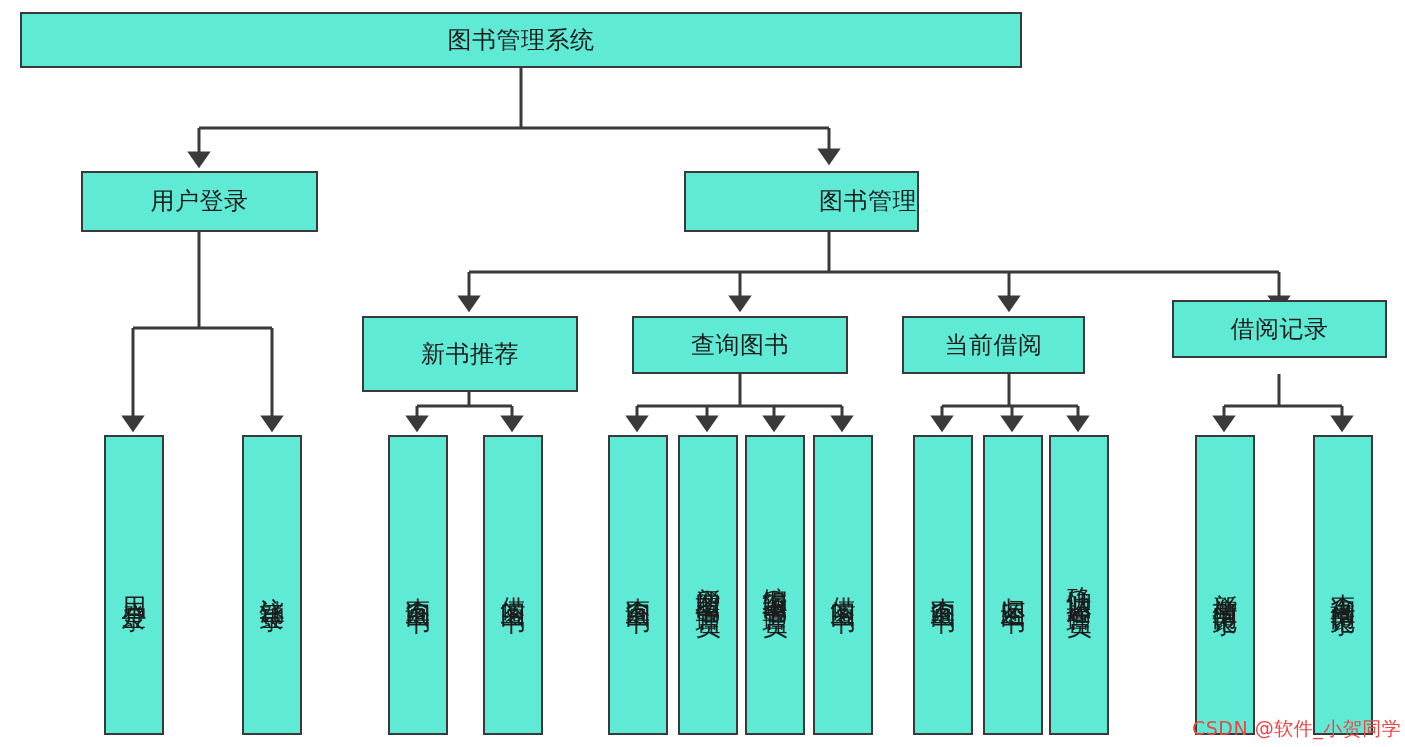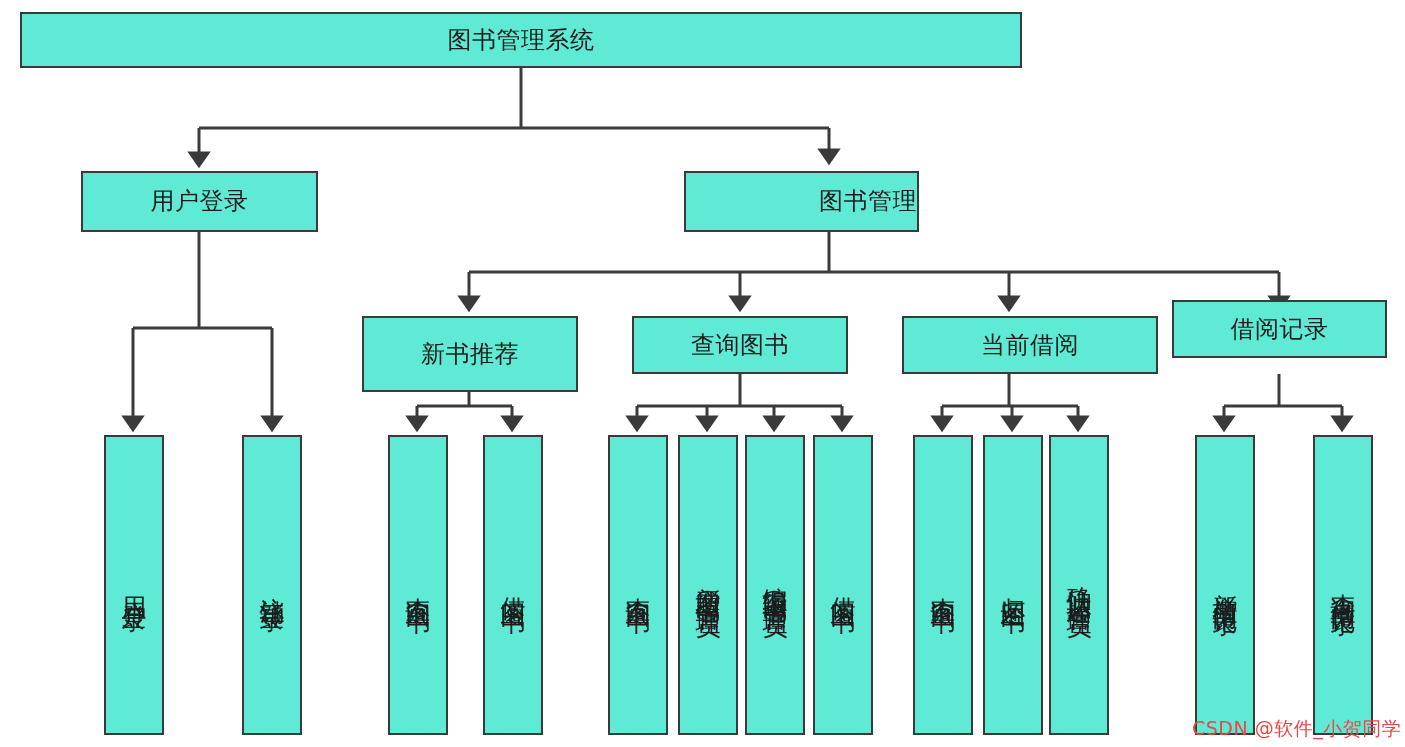--- a/index.html
+++ b/index.html
@@ -134,21 +134,21 @@
   <div class="node horiz" style="left:684px; top:171px; width:235px; height:61px;justify-content:flex-end;">
     <span class="lbl">图书管理</span>
   </div>
 
   <div class="node horiz" style="left:362px; top:316px; width:216px; height:76px;">
     <span class="lbl">新书推荐</span>
   </div>
   <div class="node horiz" style="left:632px; top:316px; width:216px; height:58px;">
     <span class="lbl">查询图书</span>
   </div>
-  <div class="node horiz" style="left:902px; top:316px; width:256px; height:58px;">
+  <div class="node horiz" style="left:902px; top:316px; width:183px; height:58px;">
     <span class="lbl">当前借阅</span>
   </div>
   <div class="node horiz" style="left:1172px; top:300px; width:215px; height:58px;">
     <span class="lbl">借阅记录</span>
   </div>
 
   <div class="node vert" style="left:104px; top:435px; width:60px; height:300px;">
     <span class="lbl">用户登录</span>
   </div>
   <div class="node vert" style="left:242px; top:435px; width:60px; height:300px;">

